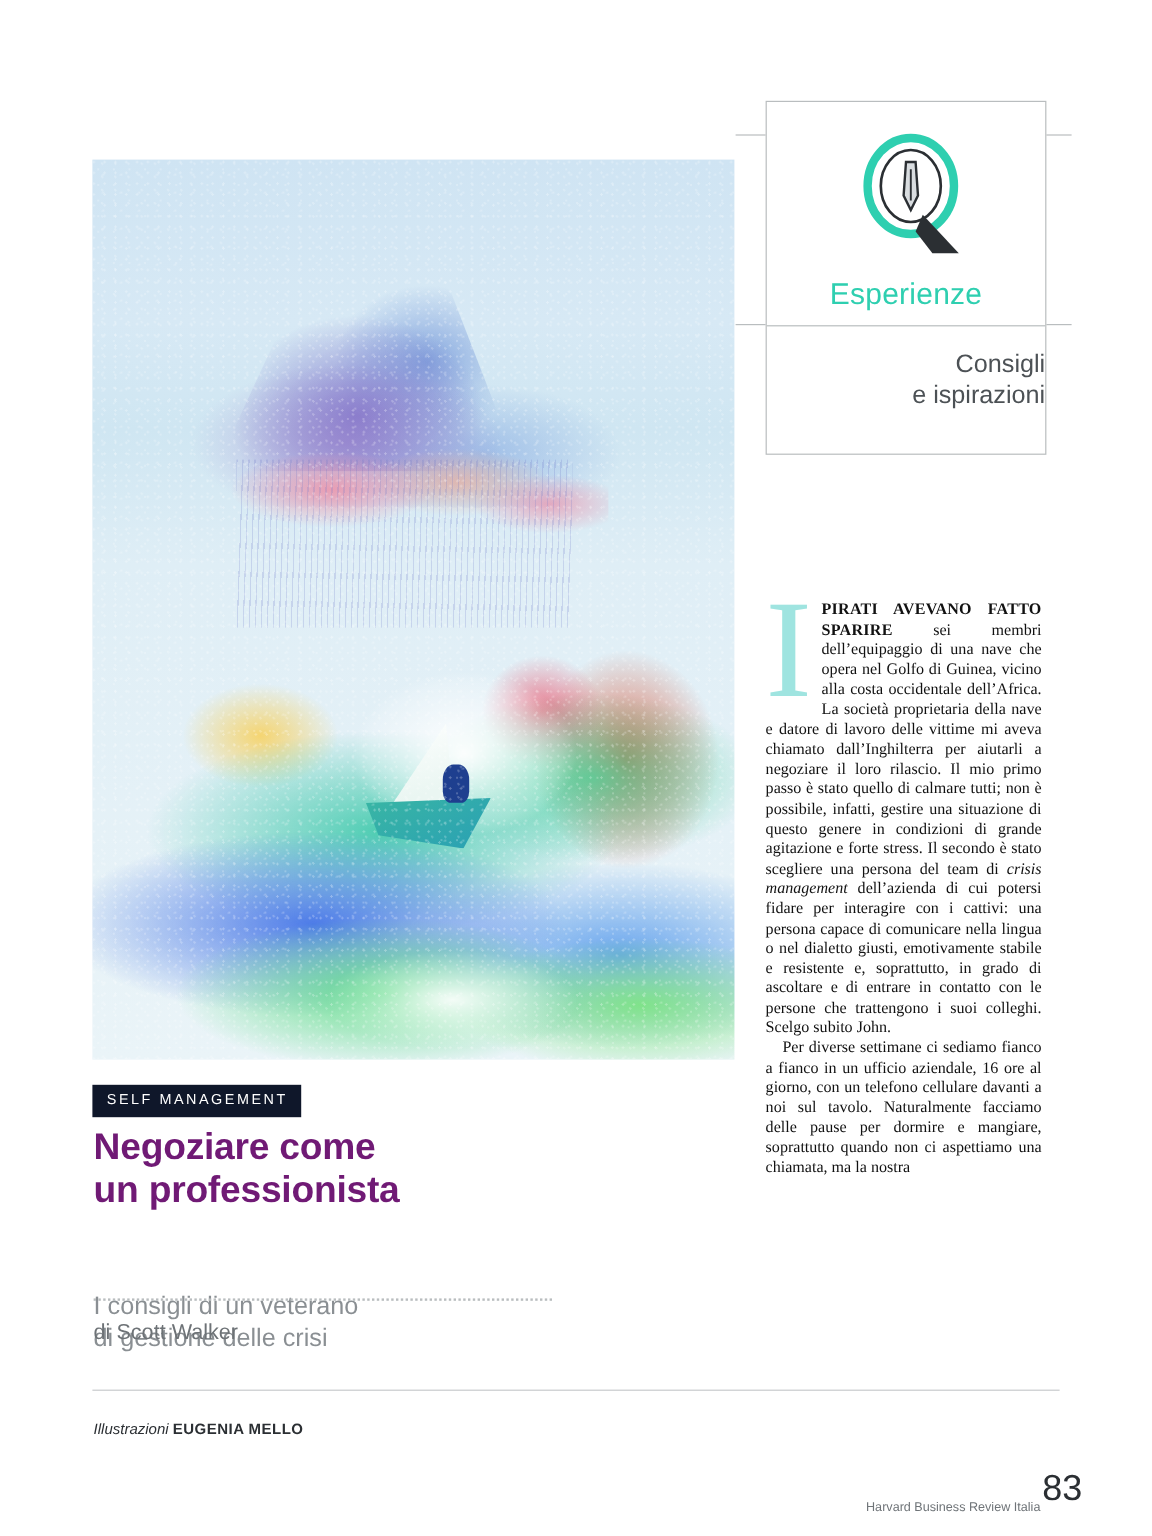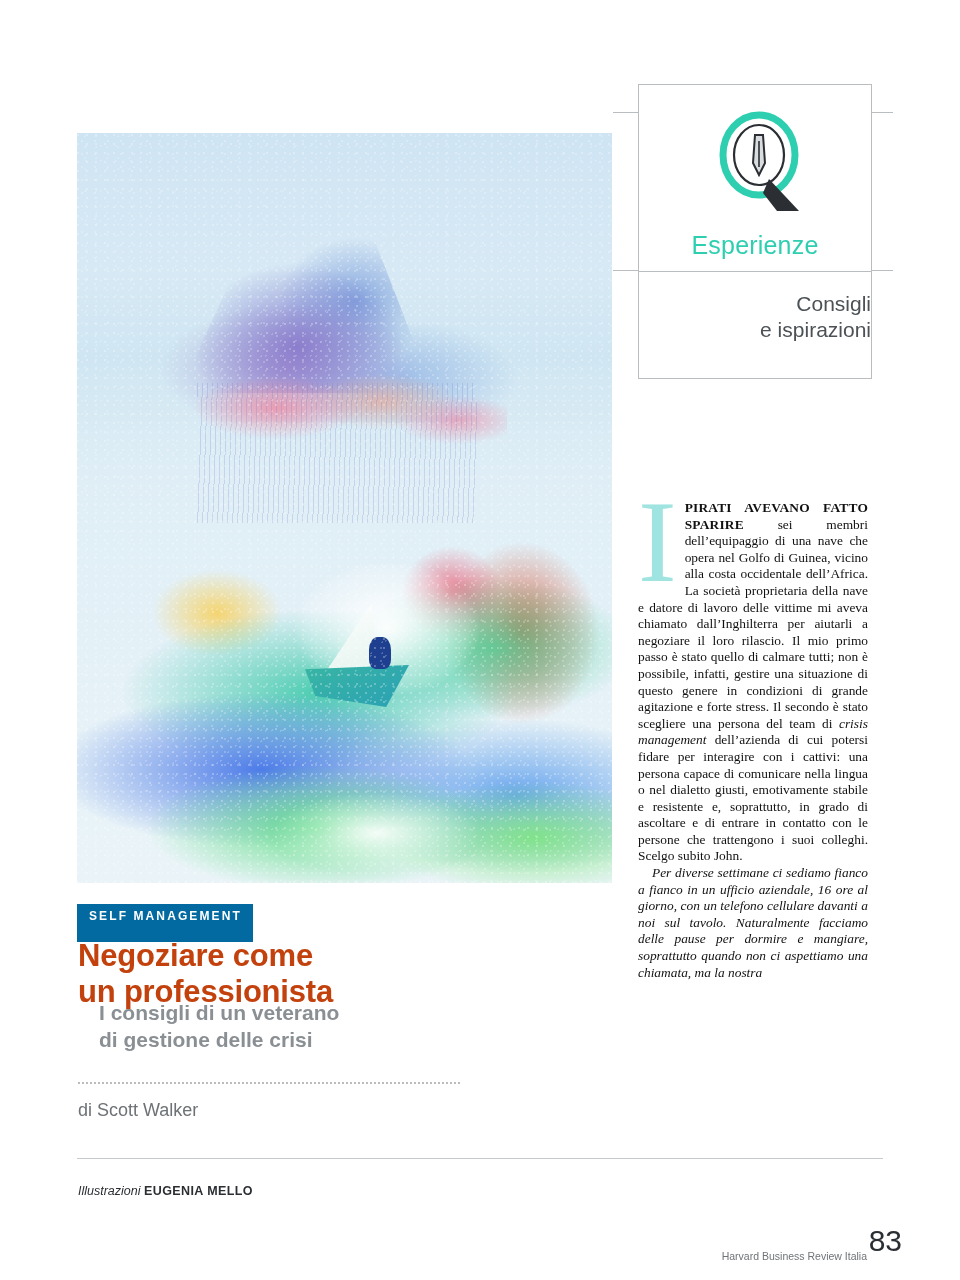--- a/index.html
+++ b/index.html
@@ -162,49 +162,48 @@
     background-size: 9px 9px, 13px 13px, 11px 11px, 15px 15px;
     opacity: .55;
     mix-blend-mode: screen;
   }
 
   
   .kicker {
     position: absolute;
     left: 77px;
     top: 904px;
-    background: #0369a1;
+    background: #0f172a;
     color: #ffffff;
     font-size: 12px;
     letter-spacing: 2.1px;
-    font-weight: 700;
-    padding: 6px 11px 20px 12px;
+    font-weight: 400;
+    padding: 6px 11px 9px 12px;
     line-height: 1;
   }
   .headline {
     position: absolute;
     left: 78px;
     top: 938px;
     width: 520px;
     font-size: 31px;
     line-height: 36px;
     font-weight: 700;
-    color: #c2410c;
+    color: #701a75;
     letter-spacing: -0.2px;
   }
   .subhead {
     position: absolute;
     left: 78px;
-    top: 999px;
+    top: 1075px;
     width: 480px;
     font-size: 21px;
     line-height: 27px;
     color: #8a8f93;
-    font-weight: 700;
-    margin-left: 21px;
+    font-weight: 400;
   }
   .dotted-rule {
     position: absolute;
     left: 78px;
     top: 1082px;
     width: 382px;
     border-top: 2px dotted #b9bdbf;
   }
   .byline {
     position: absolute;
@@ -307,21 +306,21 @@
     color: #9fe4e0;
     margin: 0 8px 0 0;
     padding: 0;
     font-weight: 400;
   }
   .smallcaps {
     font-weight: 700;
     letter-spacing: .2px;
   }
   .bodycol p { margin: 0; }
-  .bodycol p + p { text-indent: 14px; font-style: italic; }
+  .bodycol p + p { text-indent: 14px; }
   em { font-style: italic; }
 
   
   .footer-rule {
     position: absolute;
     left: 77px;
     top: 1158px;
     width: 806px;
     border-top: 1px solid #c7cacc;
   }

